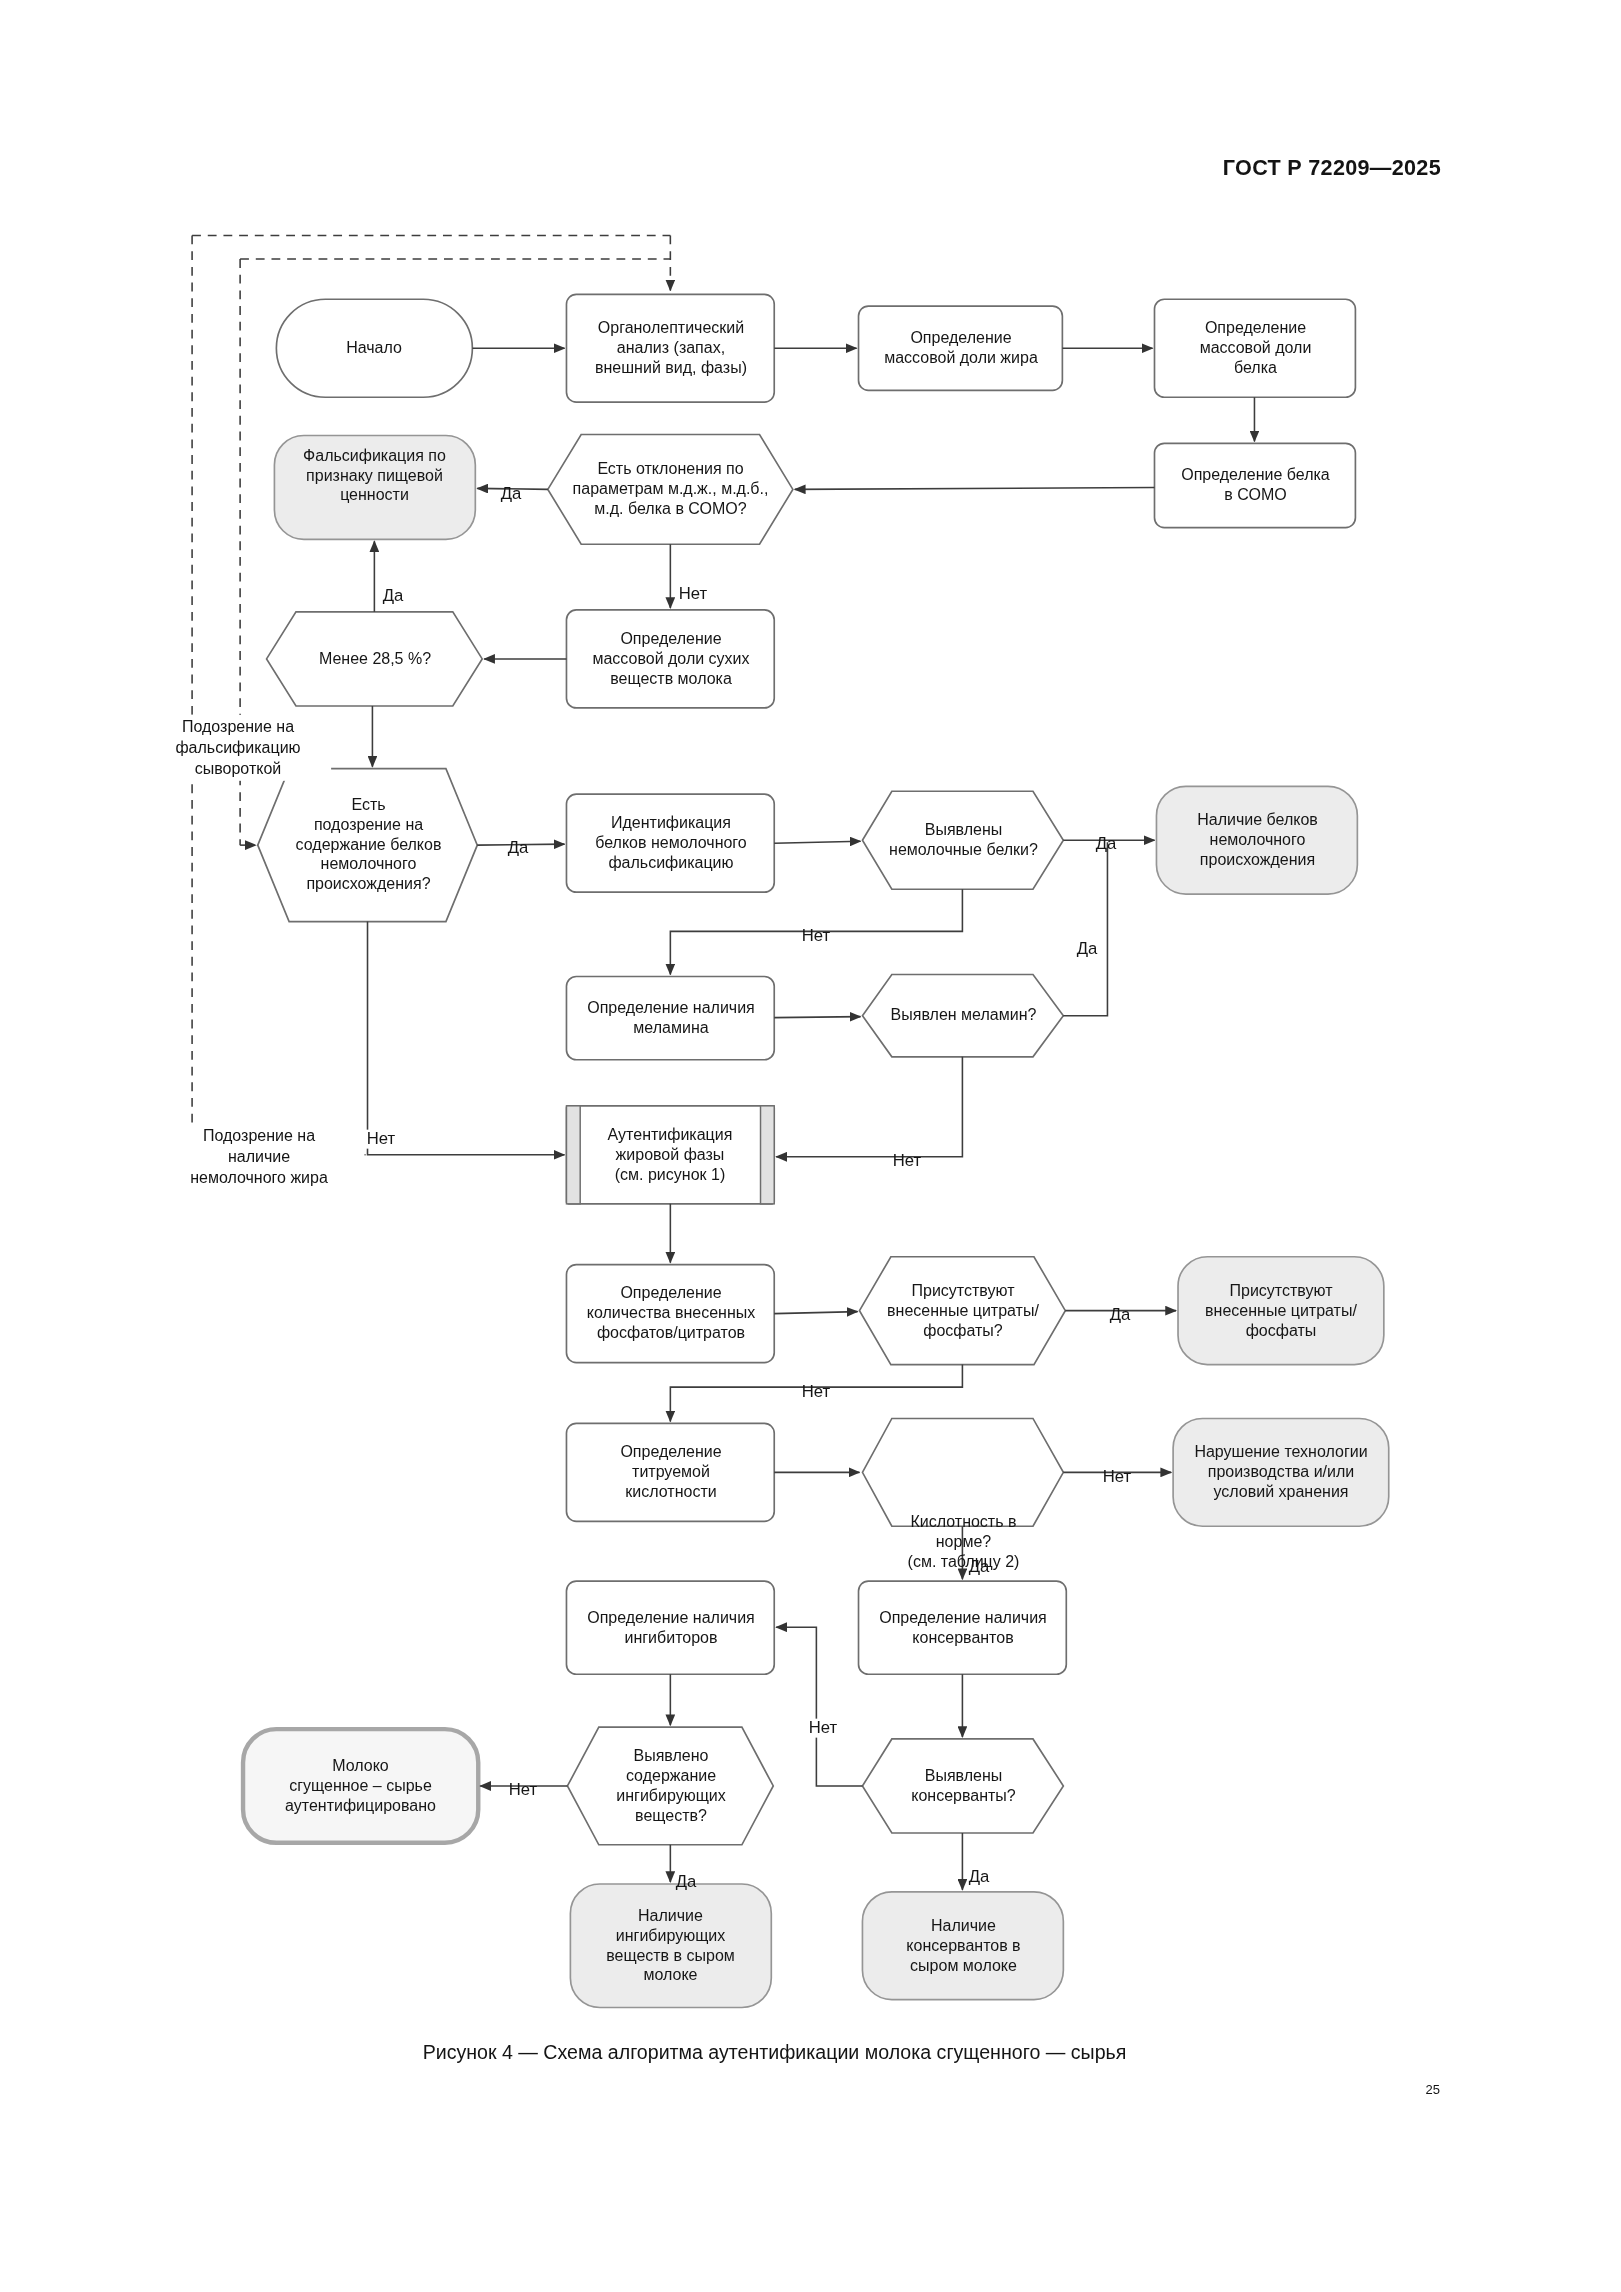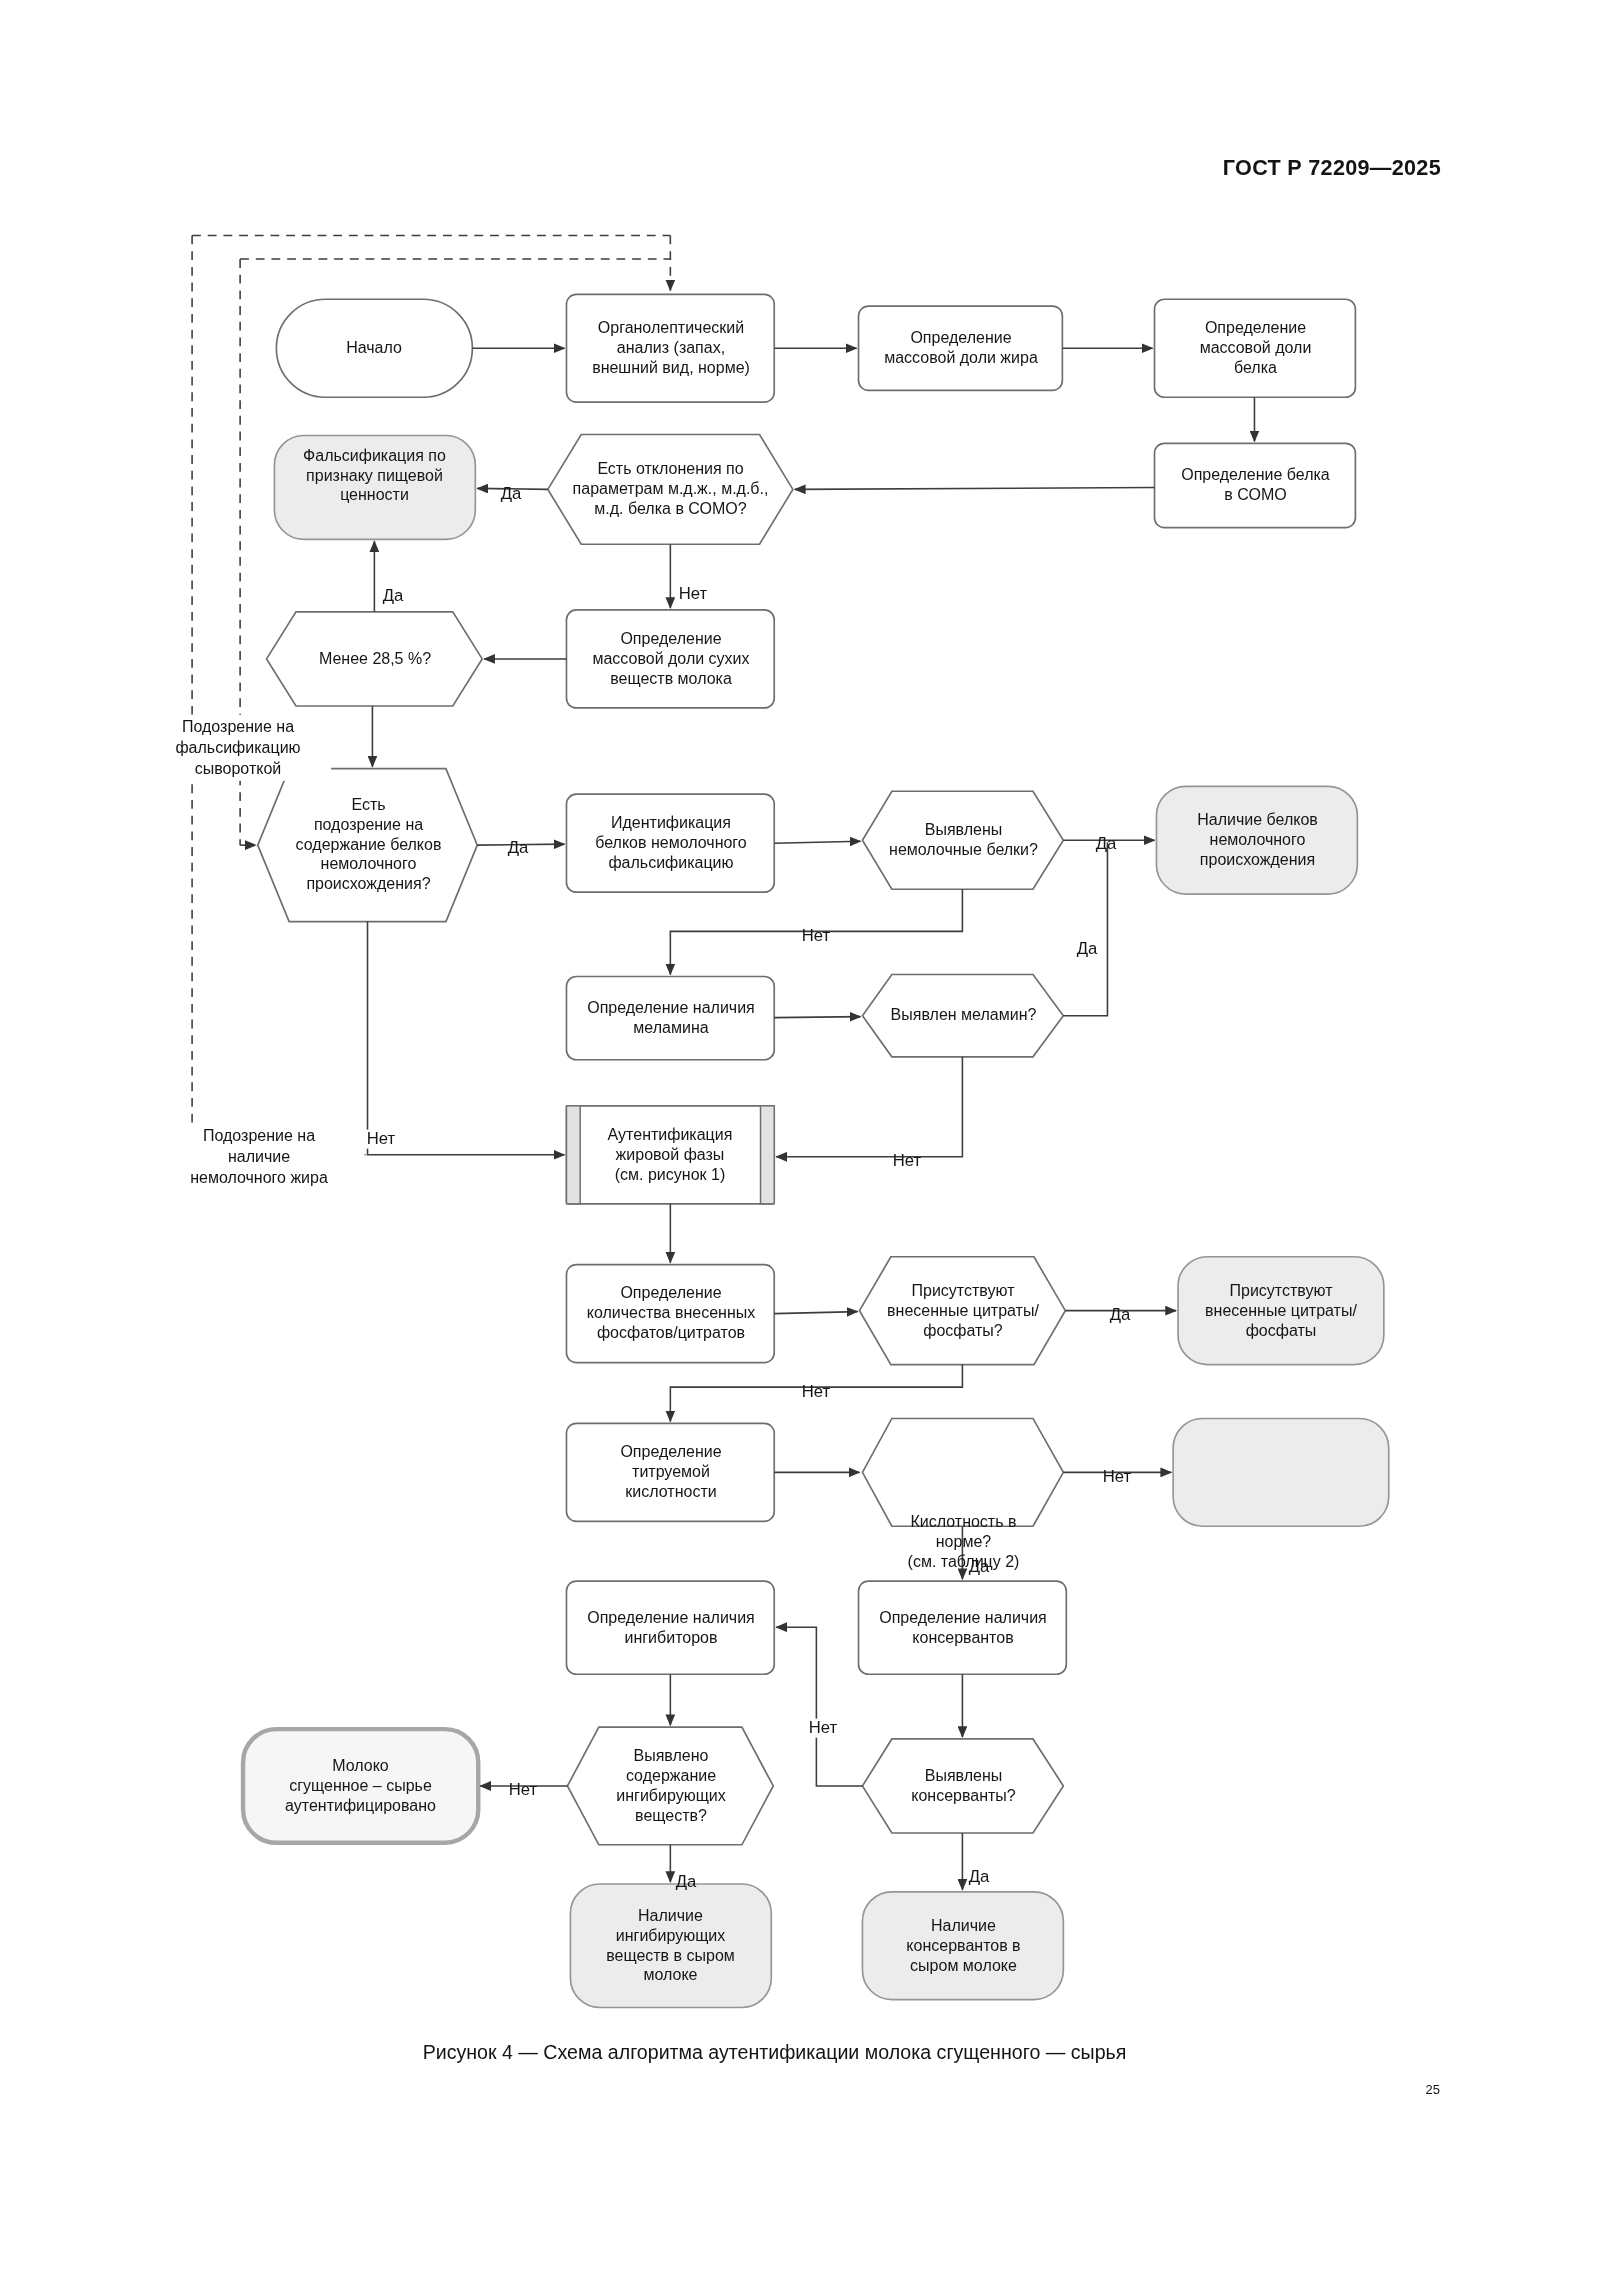--- a/index.html
+++ b/index.html
@@ -114,21 +114,21 @@
     <path class="lnd" d="M196,240 L196,1178"></path>
     <path class="lnd" d="M196,1178 L373,1178"></path>
     <path class="lnd" d="M245,264 L684,264"></path>
     <path class="lnd" d="M245,264 L245,862"></path>
     <path class="lnd" d="M245,862 L261,862" marker-end="url(#arr)"></path>
   </svg>
 
   <div class="node" style="left:276px;top:299px;width:196px;height:98px;">Начало</div>
   <div class="node" style="left:567px;top:294px;width:208px;height:108px;">Органолептический
 анализ (запах,
-внешний вид, норме)</div>
+внешний вид, фазы)</div>
   <div class="node" style="left:859px;top:306px;width:204px;height:84px;">Определение
 массовой доли жира</div>
   <div class="node" style="left:1155px;top:299px;width:201px;height:98px;">Определение
 массовой доли
 белка</div>
   <div class="node" style="left:1155px;top:443px;width:201px;height:84px;">Определение белка
 в СОМО</div>
   <div class="node" style="left:548px;top:434px;width:245px;height:110px;">Есть отклонения по
 параметрам м.д.ж., м.д.б.,
 м.д. белка в СОМО?</div>
@@ -166,20 +166,23 @@
 фосфаты?</div>
   <div class="node" style="left:1178px;top:1257px;width:206px;height:108px;">Присутствуют
 внесенные цитраты/
 фосфаты</div>
   <div class="node" style="left:567px;top:1423px;width:208px;height:98px;">Определение
 титруемой
 кислотности</div>
   <div class="node" style="left:863px;top:1488px;width:201px;height:108px;">Кислотность в
 норме?
 (см. таблицу 2)</div>
+  <div class="node" style="left:1173px;top:1418px;width:216px;height:108px;">Нарушение технологии
+производства и/или
+условий хранения</div>
   <div class="node" style="left:567px;top:1581px;width:208px;height:93px;">Определение наличия
 ингибиторов</div>
   <div class="node" style="left:859px;top:1581px;width:208px;height:93px;">Определение наличия
 консервантов</div>
   <div class="node" style="left:568px;top:1727px;width:206px;height:118px;">Выявлено
 содержание
 ингибирующих
 веществ?</div>
   <div class="node" style="left:863px;top:1739px;width:201px;height:94px;">Выявлены
 консерванты?</div>

